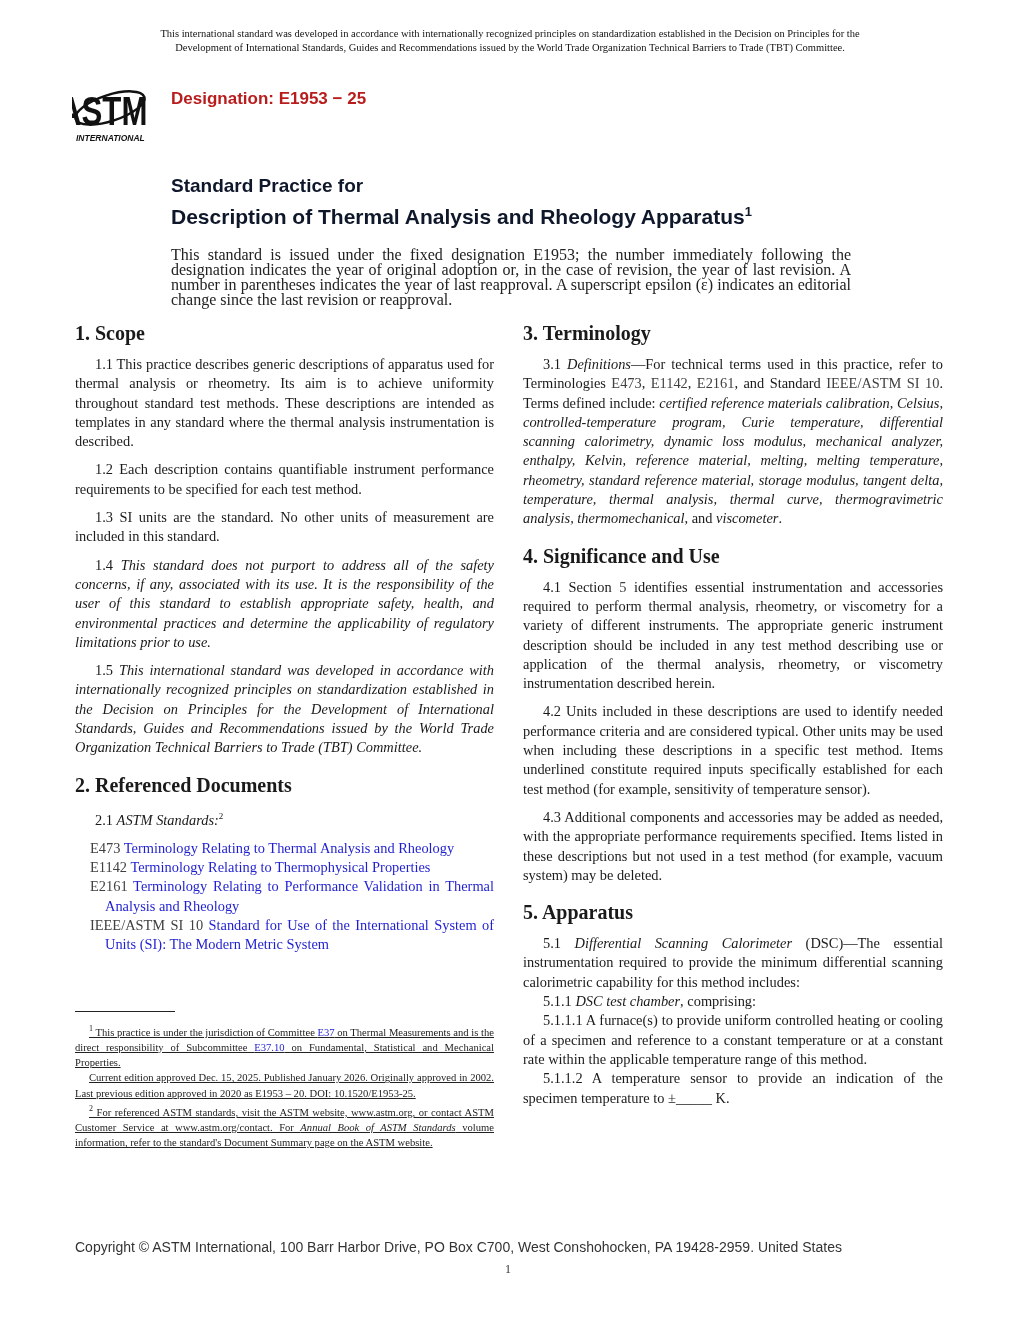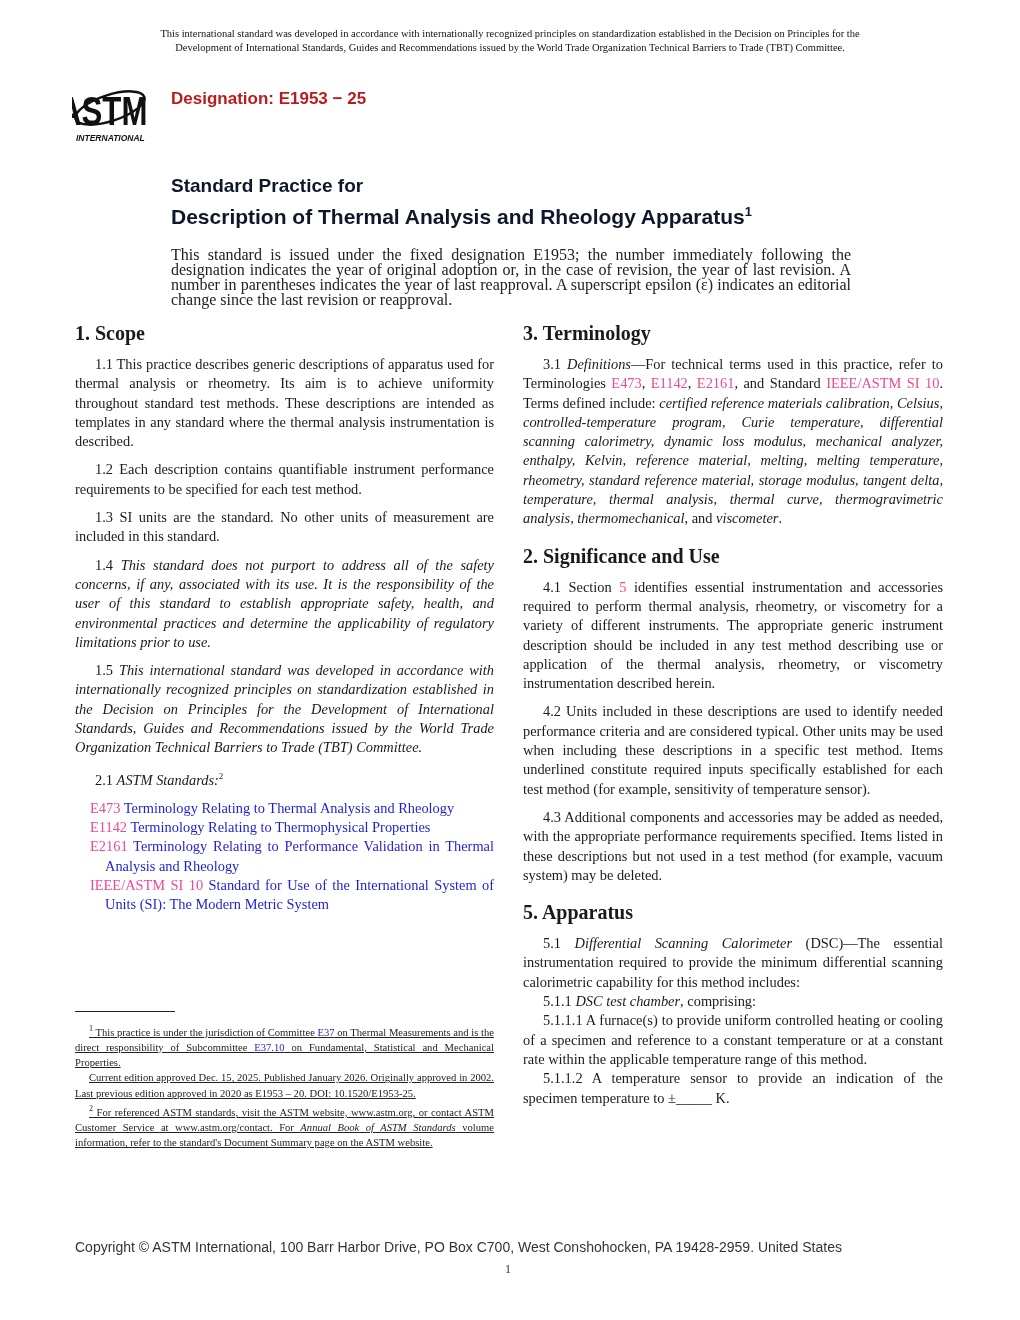--- a/index.html
+++ b/index.html
@@ -20,21 +20,21 @@
   .issue-note { position: absolute; left: 171px; top: 247px; width: 680px;
     font-family: "Liberation Serif", serif; font-size: 16px; line-height: 15px; color: #222; text-align: justify; }
 
   .col { position: absolute; font-family: "Liberation Serif", serif; font-size: 14.4px; line-height: 19.3px; color: #1a1a1a; }
   .col-left { left: 75px; top: 323px; width: 419px; }
   .col-right { left: 523px; top: 323px; width: 420px; }
   .col h2 { font-size: 20px; font-weight: bold; margin: 0 0 12px 0; line-height: 20px; }
   .col p { margin: 0 0 9px 0; text-indent: 20px; text-align: justify; }
   .col p.tight { margin-bottom: 0; }
   .col .sec { margin-top: 17px; }
-  .red { color: #ec4899; }
+  .red { color: #404040; }
   .blue { color: #1f1fd1; }
   i { font-style: italic; }
   .ref { margin: 0; padding-left: 30px; text-indent: -15px; text-align: justify; }
   .ref-head { margin: 0 0 1px 0; text-indent: 20px; }
   .ref-head sup { font-size: 9px; }
 
   .fn-rule { position: absolute; left: 75px; top: 1011px; width: 100px; height: 1px; background: #222; }
   .footnotes { position: absolute; left: 75px; top: 1021px; width: 419px;
     font-family: "Liberation Serif", serif; font-size: 10.6px; line-height: 15.3px; color: #222; }
   .footnotes p { margin: 0; text-indent: 14px; text-align: justify; text-decoration: underline; }
@@ -71,39 +71,40 @@
 <div class="issue-note">This standard is issued under the fixed designation E1953; the number immediately following the designation indicates the year of original adoption or, in the case of revision, the year of last revision. A number in parentheses indicates the year of last reapproval. A superscript epsilon (ε) indicates an editorial change since the last revision or reapproval.</div>
 
 <div class="col col-left">
   <h2>1.  Scope</h2>
   <p>1.1  This practice describes generic descriptions of apparatus used for thermal analysis or rheometry. Its aim is to achieve uniformity throughout standard test methods. These descriptions are intended as templates in any standard where the thermal analysis instrumentation is described.</p>
   <p>1.2 Each description contains quantifiable instrument performance requirements to be specified for each test method.</p>
   <p>1.3  SI units are the standard. No other units of measurement are included in this standard.</p>
   <p><span>1.4 </span><i>This standard does not purport to address all of the safety concerns, if any, associated with its use. It is the responsibility of the user of this standard to establish appropriate safety, health, and environmental practices and determine the applicability of regulatory limitations prior to use.</i></p>
   <p><span>1.5 </span><i>This international standard was developed in accordance with internationally recognized principles on standardization established in the Decision on Principles for the Development of International Standards, Guides and Recommendations issued by the World Trade Organization Technical Barriers to Trade (TBT) Committee.</i></p>
 
+  <h2 class="sec">2.  Referenced Documents</h2>
   <p class="ref-head"><span>2.1 </span><i>ASTM Standards:</i><sup>2</sup></p>
   <div class="ref"><span class="red">E473</span> <span class="blue">Terminology Relating to Thermal Analysis and Rheology</span></div>
   <div class="ref"><span class="red">E1142</span> <span class="blue">Terminology Relating to Thermophysical Properties</span></div>
   <div class="ref"><span class="red">E2161</span> <span class="blue">Terminology Relating to Performance Validation in Thermal Analysis and Rheology</span></div>
   <div class="ref"><span class="red">IEEE/ASTM SI 10</span> <span class="blue">Standard for Use of the International System of Units (SI): The Modern Metric System</span></div>
 </div>
 
 <div class="fn-rule"></div>
 <div class="footnotes">
   <p><sup>1</sup><span> This practice is under the jurisdiction of Committee </span><span class="blue">E37</span><span> on Thermal Measurements and is the direct responsibility of Subcommittee </span><span class="blue">E37.10</span><span> on Fundamental, Statistical and Mechanical Properties.</span></p>
   <p>Current edition approved Dec. 15, 2025. Published January 2026. Originally approved in 2002. Last previous edition approved in 2020 as E1953 – 20. DOI: 10.1520/E1953-25.</p>
   <p><sup>2</sup><span> For referenced ASTM standards, visit the ASTM website, www.astm.org, or contact ASTM Customer Service at www.astm.org/contact. For </span><i>Annual Book of ASTM Standards</i><span> volume information, refer to the standard's Document Summary page on the ASTM website.</span></p>
 </div>
 
 <div class="col col-right">
   <h2>3.  Terminology</h2>
   <p><span>3.1 </span><i>Definitions</i><span>—For technical terms used in this practice, refer to Terminologies </span><span class="red">E473</span><span>, </span><span class="red">E1142</span><span>, </span><span class="red">E2161</span><span>, and Standard </span><span class="red">IEEE/ASTM SI 10</span><span>. Terms defined include: </span><i>certified reference materials calibration, Celsius, controlled-temperature program, Curie temperature, differential scanning calorimetry, dynamic loss modulus, mechanical analyzer, enthalpy, Kelvin, reference material, melting, melting temperature, rheometry, standard reference material, storage modulus, tangent delta, temperature, thermal analysis, thermal curve, thermogravimetric analysis, thermomechanical</i><span>, and </span><i>viscometer</i><span>.</span></p>
 
-  <h2 class="sec">2.  Significance and Use</h2>
+  <h2 class="sec">4.  Significance and Use</h2>
   <p><span>4.1  Section </span><span class="red">5</span><span> identifies essential instrumentation and accessories required to perform thermal analysis, rheometry, or viscometry for a variety of different instruments. The appropriate generic instrument description should be included in any test method describing use or application of the thermal analysis, rheometry, or viscometry instrumentation described herein.</span></p>
   <p>4.2  Units included in these descriptions are used to identify needed performance criteria and are considered typical. Other units may be used when including these descriptions in a specific test method. Items underlined constitute required inputs specifically established for each test method (for example, sensitivity of temperature sensor).</p>
   <p>4.3  Additional components and accessories may be added as needed, with the appropriate performance requirements specified. Items listed in these descriptions but not used in a test method (for example, vacuum system) may be deleted.</p>
 
   <h2 class="sec">5.  Apparatus</h2>
   <p class="tight"><span>5.1 </span><i>Differential Scanning Calorimeter</i><span> (DSC)—The essential instrumentation required to provide the minimum differential scanning calorimetric capability for this method includes:</span></p>
   <p class="tight"><span>5.1.1 </span><i>DSC test chamber</i><span>, comprising:</span></p>
   <p class="tight">5.1.1.1  A furnace(s) to provide uniform controlled heating or cooling of a specimen and reference to a constant temperature or at a constant rate within the applicable temperature range of this method.</p>
   <p class="tight">5.1.1.2  A temperature sensor to provide an indication of the specimen temperature to ±_____ K.</p>
 </div>

